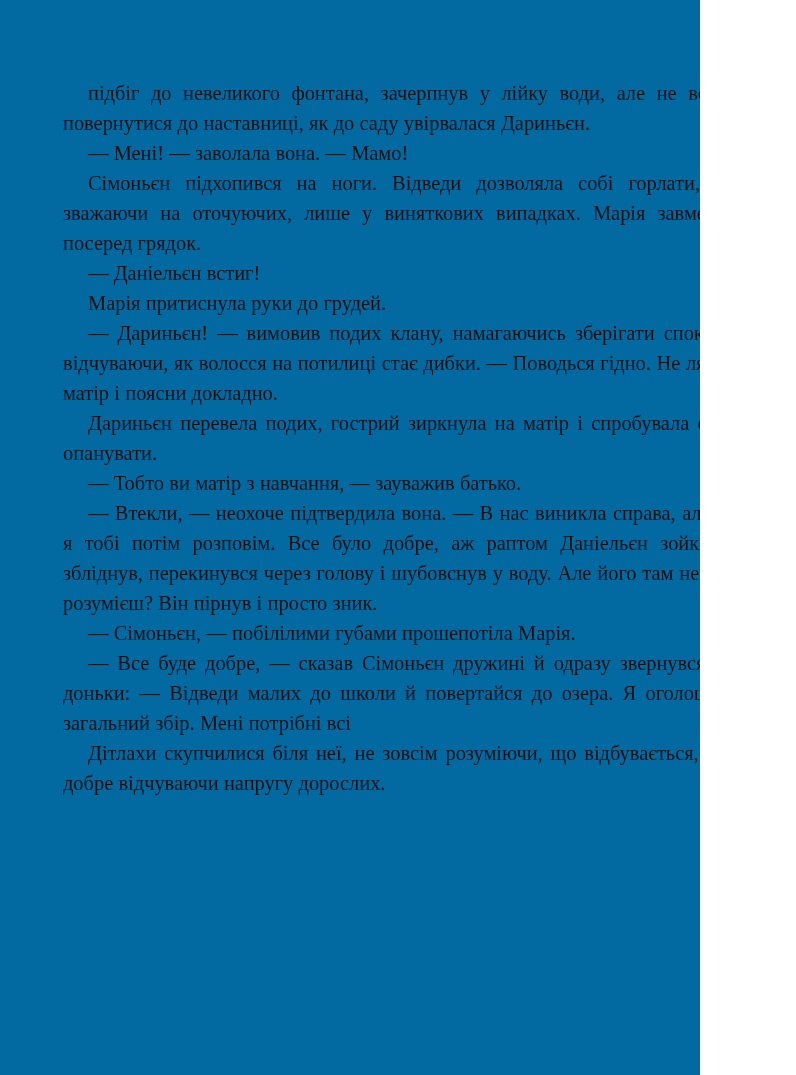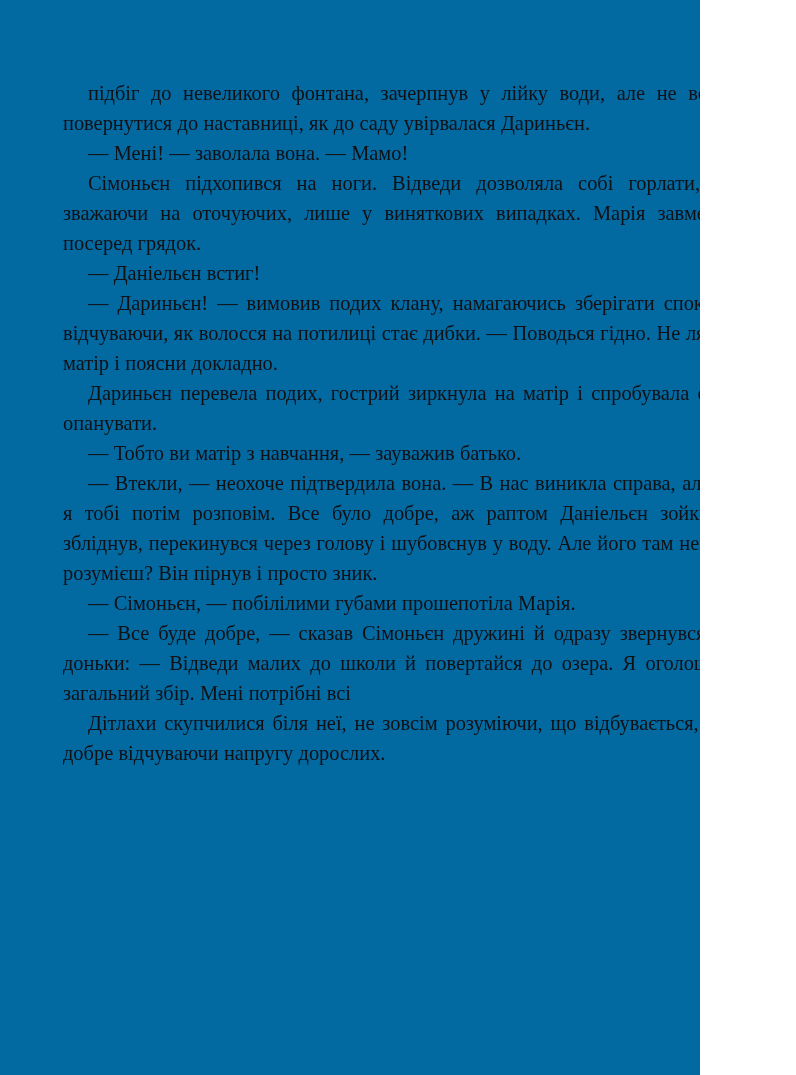--- a/index.html
+++ b/index.html
@@ -42,20 +42,21 @@
 </style>
 </head>
 <body>
 
 <div class="page">
   <div class="text-block">
     <p class="para">підбіг до невеликого фонтана, зачерпнув у лійку води, але не встиг повернутися до наставниці, як до саду увірвалася Дариньєн.</p>
     <p class="para">— Мені! — заволала вона. — Мамо!</p>
     <p class="para">Сімоньєн підхопився на ноги. Відведи дозволяла собі горлати, не зважаючи на оточуючих, лише у виняткових випадках. Марія завмерла посеред грядок.</p>
     <p class="para">— Даніельєн встиг!</p>
+    <p class="para">Марія притиснула руки до грудей.</p>
     <p class="para">— Дариньєн! — вимовив подих клану, намагаючись зберігати спокій і відчуваючи, як волосся на потилиці стає дибки. — Поводься гідно. Не лякай матір і поясни докладно.</p>
     <p class="para">Дариньєн перевела подих, гострий зиркнула на матір і спробувала себе опанувати.</p>
     <p class="para">— Тобто ви матір з навчання, — зауважив батько.</p>
     <p class="para">— Втекли, — неохоче підтвердила вона. — В нас виникла справа, але те я тобі потім розповім. Все було добре, аж раптом Даніельєн зойкнув, зблiднув, перекинувся через голову і шубовснув у воду. Але його там немає, розумієш? Він пірнув і просто зник.</p>
     <p class="para">— Сімоньєн, — побілілими губами прошепотіла Марія.</p>
     <p class="para">— Все буде добре, — сказав Сімоньєн дружині й одразу звернувся до доньки: — Відведи малих до школи й повертайся до озера. Я оголошую загальний збір. Мені потрібні всі</p>
     <p class="para">Дітлахи скупчилися біля неї, не зовсім розуміючи, що відбувається, але добре відчуваючи напругу дорослих.</p>
   </div>
 </div>
 

